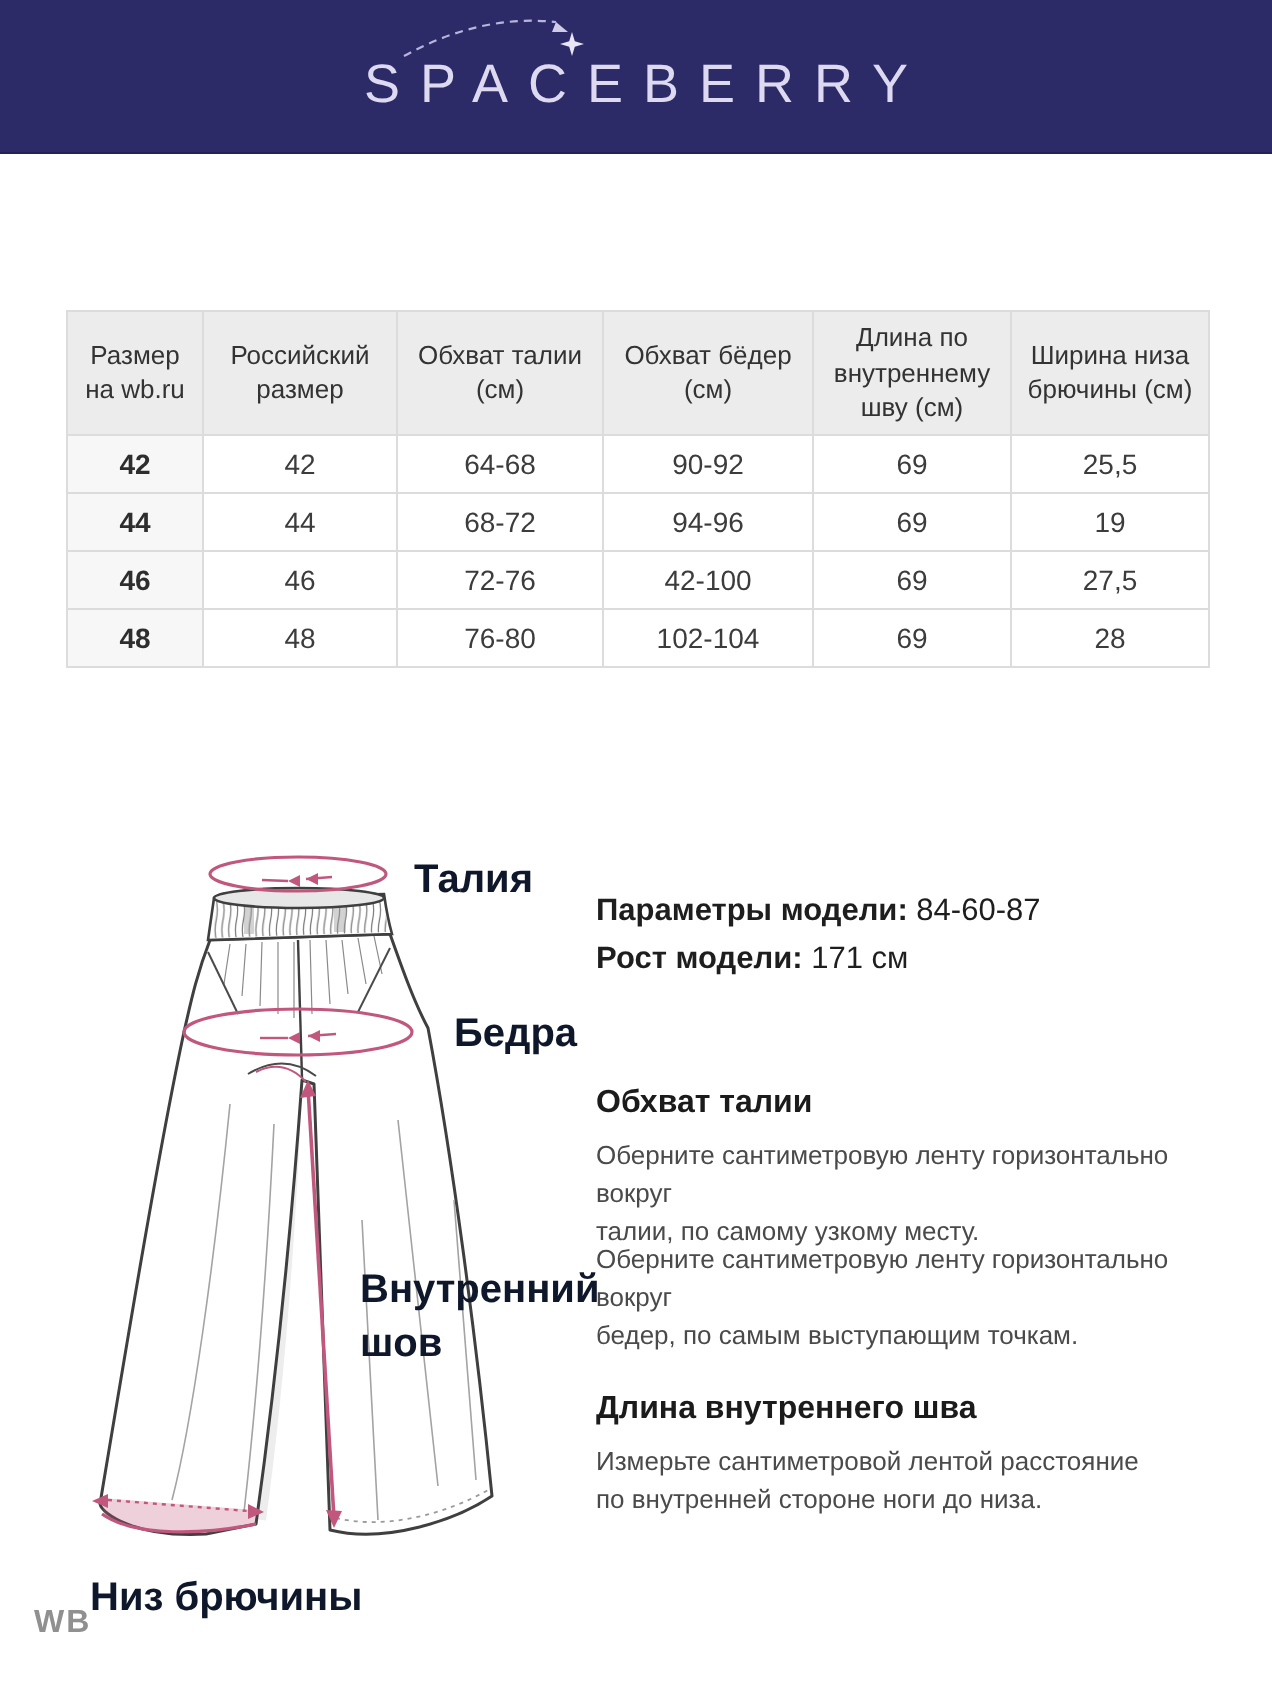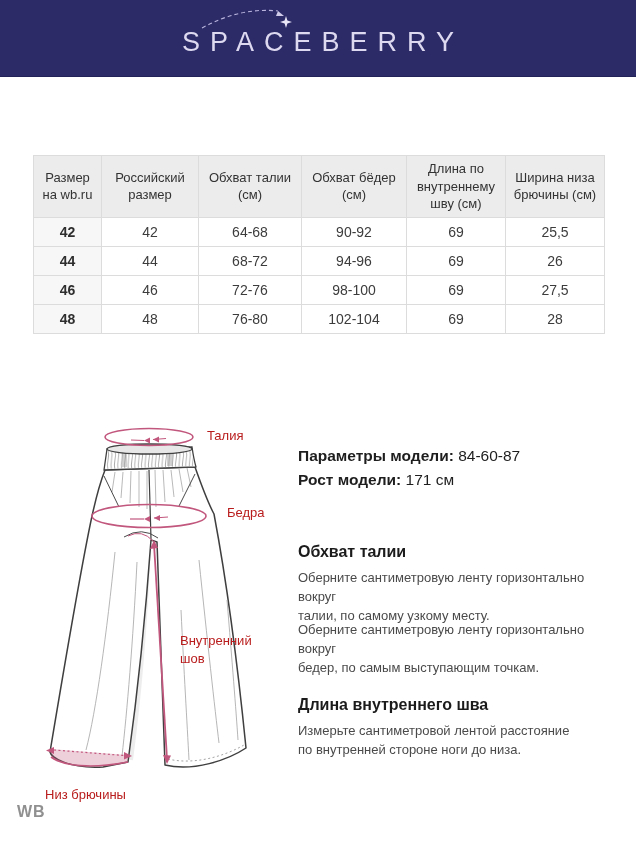--- a/index.html
+++ b/index.html
@@ -14,21 +14,21 @@
   .comet{position:absolute;left:196px;top:4px;}
 
   
   .size-table{position:absolute;left:33px;top:155px;border-collapse:collapse;table-layout:fixed;}
   .size-table th,.size-table td{border:1px solid #dcdcdc;text-align:center;vertical-align:middle;}
   .size-table th{background:#ececec;font-size:13px;font-weight:500;color:#333333;height:55px;padding:4px 5px;line-height:1.35;}
   .size-table td{font-size:14px;color:#3c3c3c;height:29px;padding:0 4px;background:#ffffff;font-weight:400;}
   .size-table td.first{background:#f7f7f7;font-weight:700;color:#2e2e2e;}
 
   
-  .diag-label{position:absolute;font-size:13px;font-weight:400;color:#b91c1c;line-height:1.35;}
+  .diag-label{position:absolute;font-size:20px;font-weight:700;color:#0f172a;line-height:1.35;}
   .watermark{position:absolute;left:17px;top:803px;font-size:16px;font-weight:700;color:#909090;letter-spacing:1px;}
 
   
   .model-info{position:absolute;left:298px;top:444px;font-size:15.5px;color:#1e1e1e;line-height:24px;}
   .model-info .lbl{font-weight:700;}
   .model-info .val{font-weight:400;}
   .section{position:absolute;left:298px;width:320px;}
   .section .sec-title{font-size:16px;font-weight:700;color:#1b1b1b;margin:0 0 7px 0;}
   .section .sec-line{display:block;font-size:13px;color:#4a4a4a;line-height:19px;}
   .sec1{top:543px;} .sec2{top:620px;} .sec3{top:696px;}
@@ -76,27 +76,27 @@
         <td>90-92</td>
         <td>69</td>
         <td>25,5</td>
       </tr>
       <tr>
         <td class="first">44</td>
         <td>44</td>
         <td>68-72</td>
         <td>94-96</td>
         <td>69</td>
-        <td>26</td>
+        <td>19</td>
       </tr>
       <tr>
         <td class="first">46</td>
         <td>46</td>
         <td>72-76</td>
-        <td>98-100</td>
+        <td>42-100</td>
         <td>69</td>
         <td>27,5</td>
       </tr>
       <tr>
         <td class="first">48</td>
         <td>48</td>
         <td>76-80</td>
         <td>102-104</td>
         <td>69</td>
         <td>28</td>

